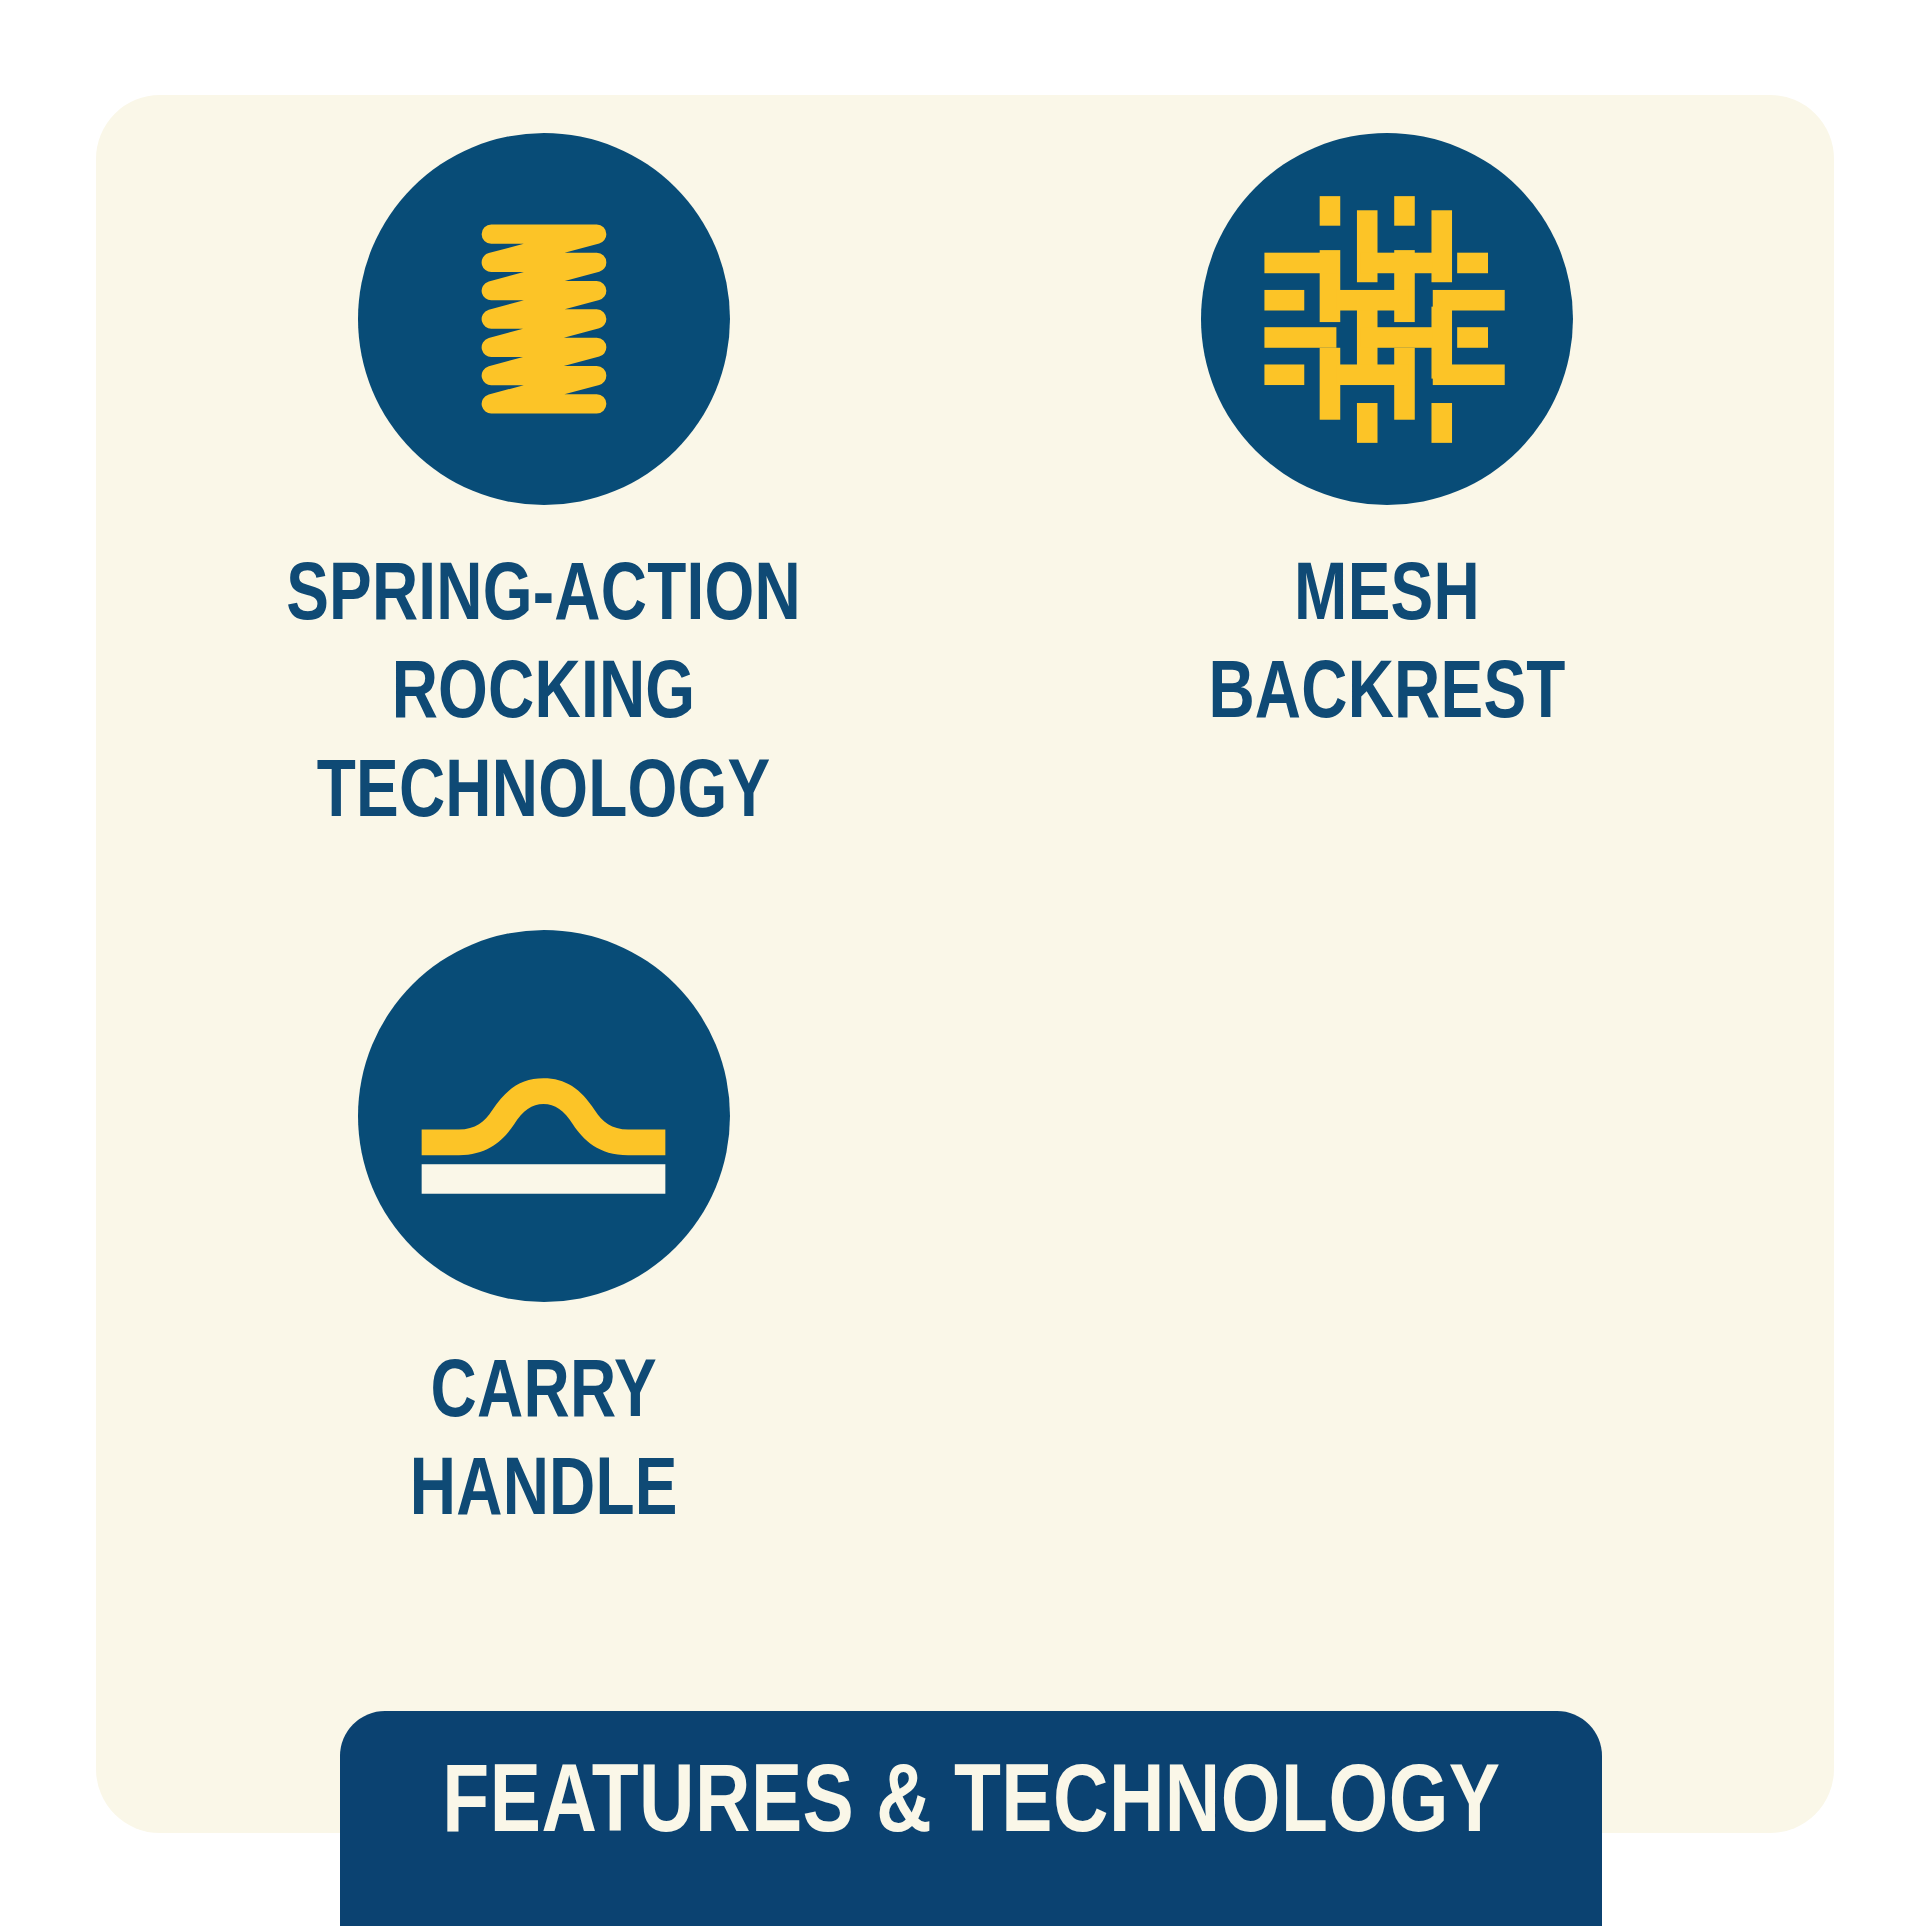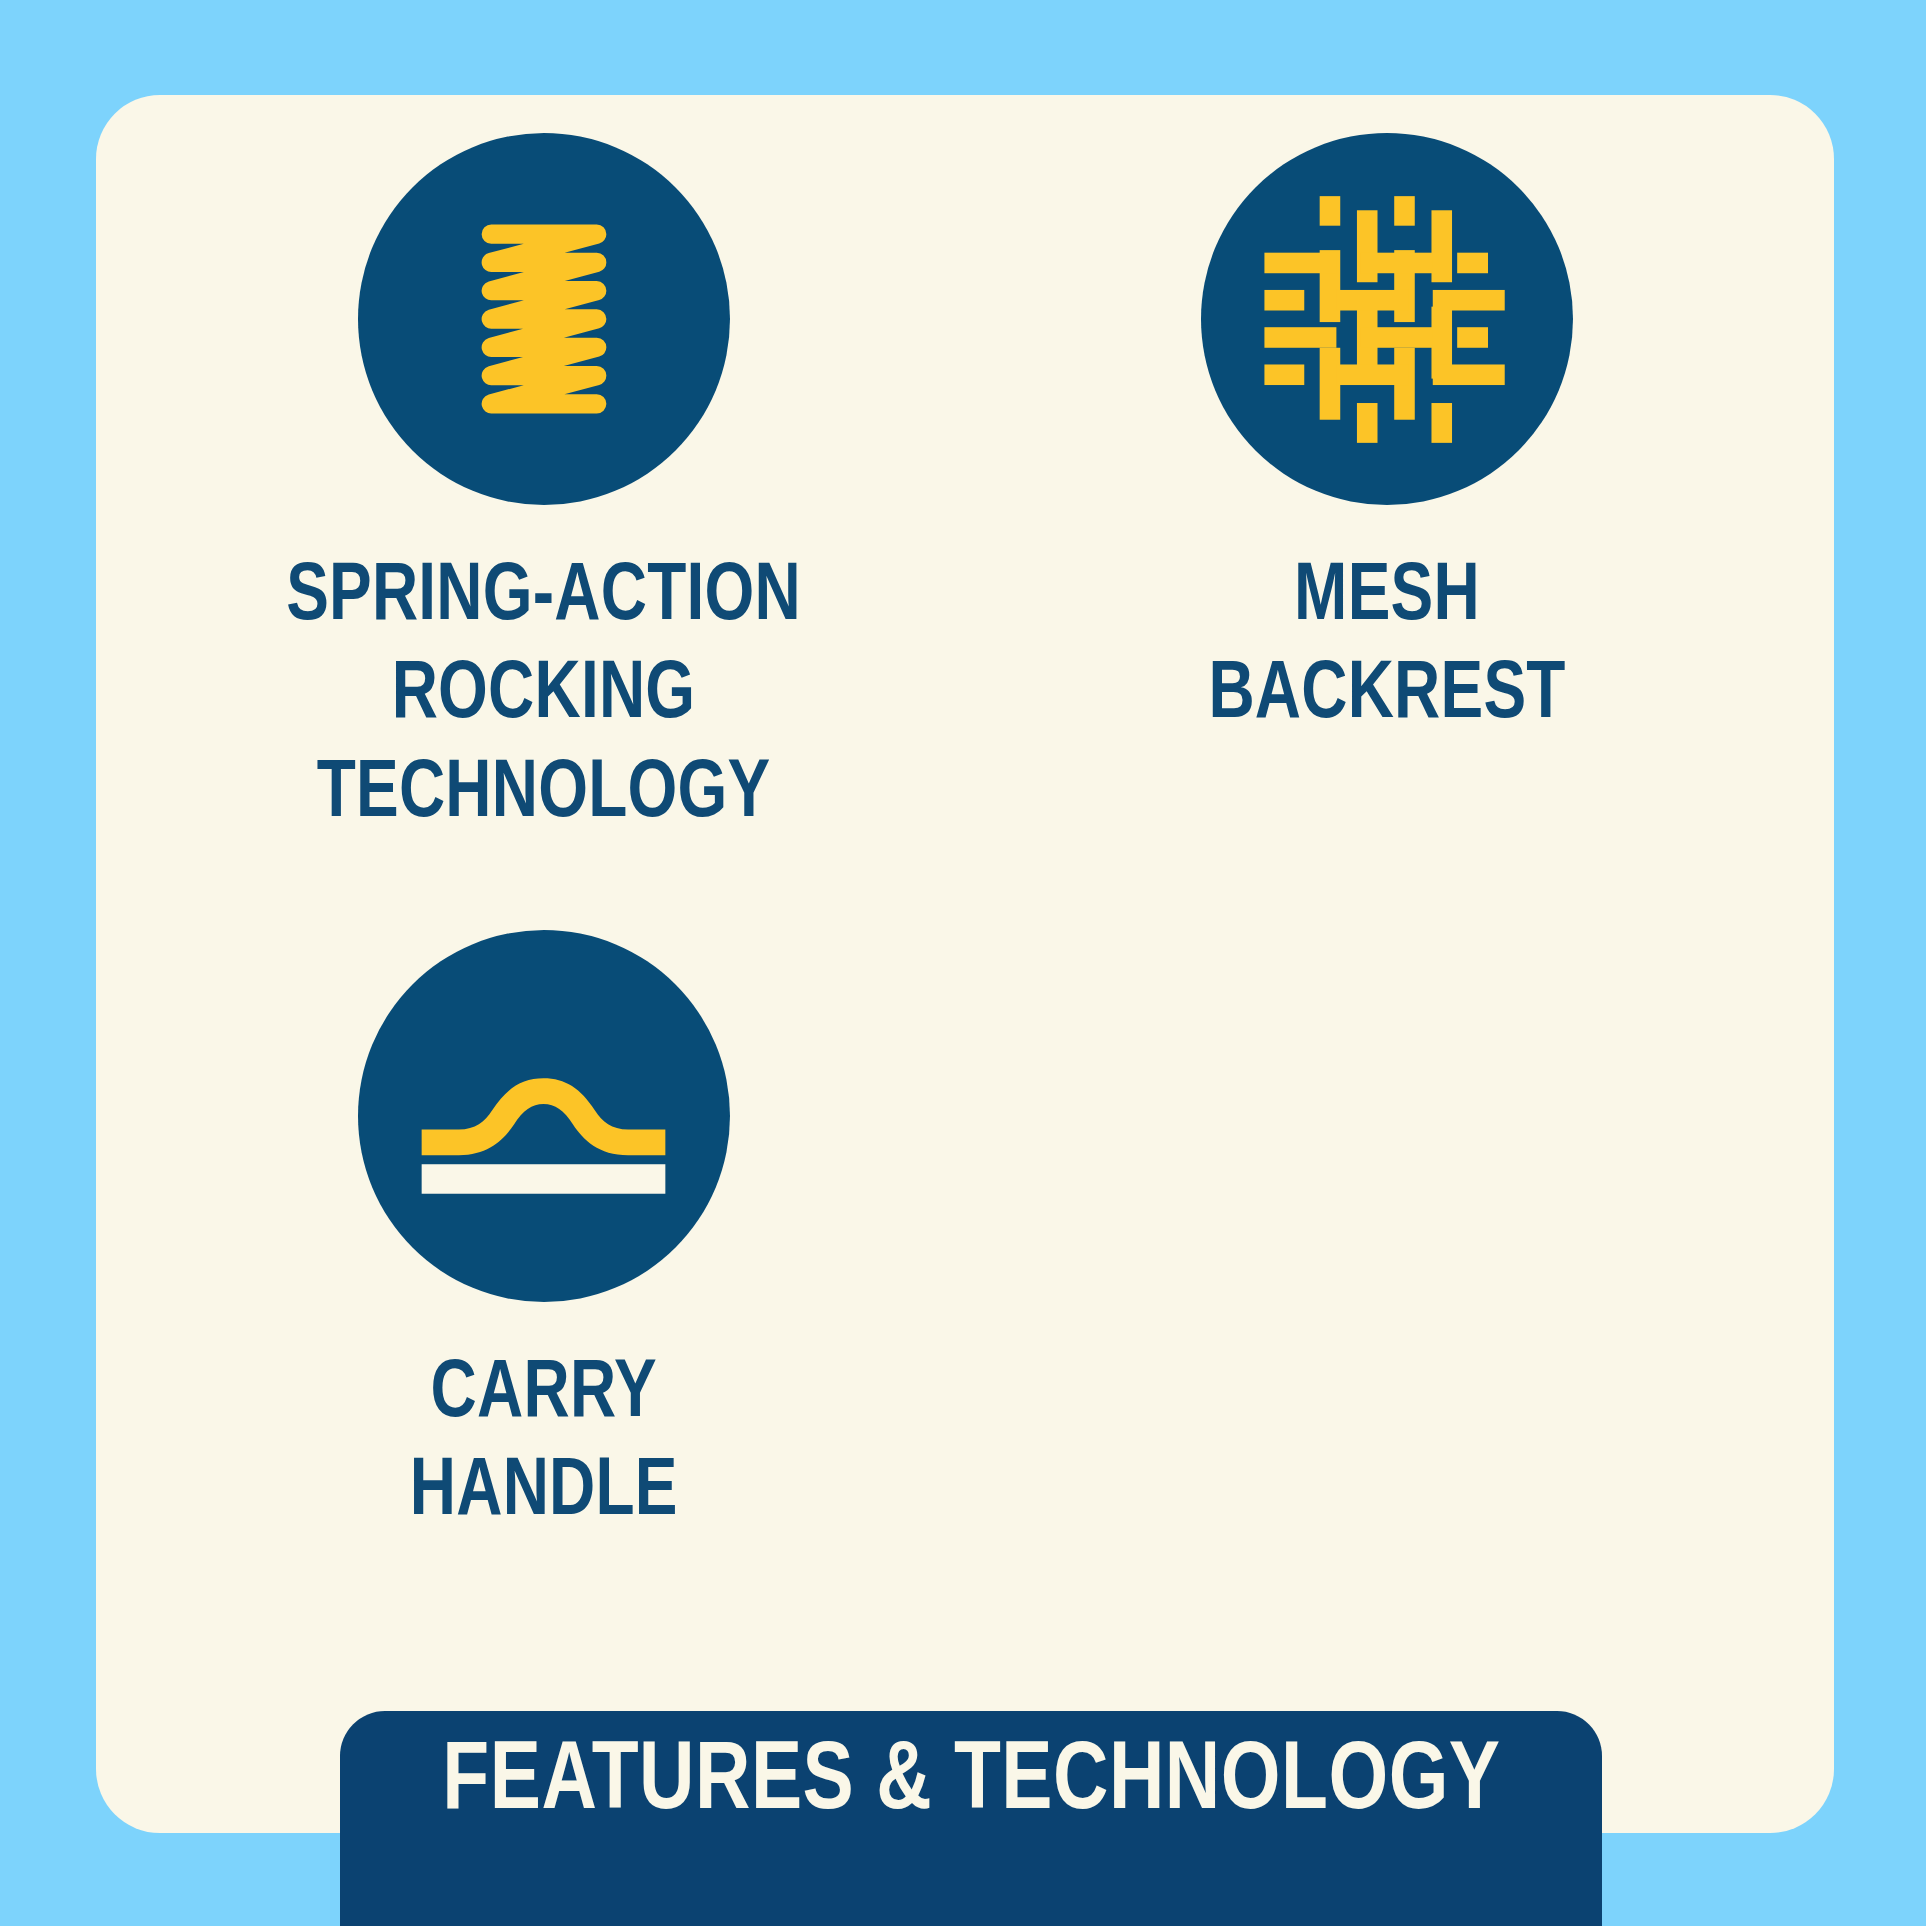--- a/index.html
+++ b/index.html
@@ -6,21 +6,21 @@
     margin: 0;
     padding: 0;
     background: #043868;
   }
   * { box-sizing: border-box; }
 
   .poster {
     position: relative;
     width: 1926px;
     height: 1926px;
-    background: #7dd3fc;
+    background: #ffffff;
     font-family: "Liberation Sans", sans-serif;
     overflow: hidden;
   }
 
   
   .card {
     position: absolute;
     left: 96px;
     top: 95px;
     width: 1738px;
@@ -81,21 +81,21 @@
     left: 340px;
     top: 1711px;
     width: 1262px;
     height: 215px;
     background: #0B4271;
     border-top-left-radius: 45px;
     border-top-right-radius: 45px;
     display: flex;
     align-items: flex-start;
     justify-content: center;
-    padding-top: 16px;
+    padding-top: 39px;
   }
 
   .banner-title {
     color: #FAF7E8;
     font-weight: 700;
     font-size: 96px;
     line-height: 1;
     letter-spacing: 0.6px;
     transform: scaleX(0.80);
     transform-origin: center top;

